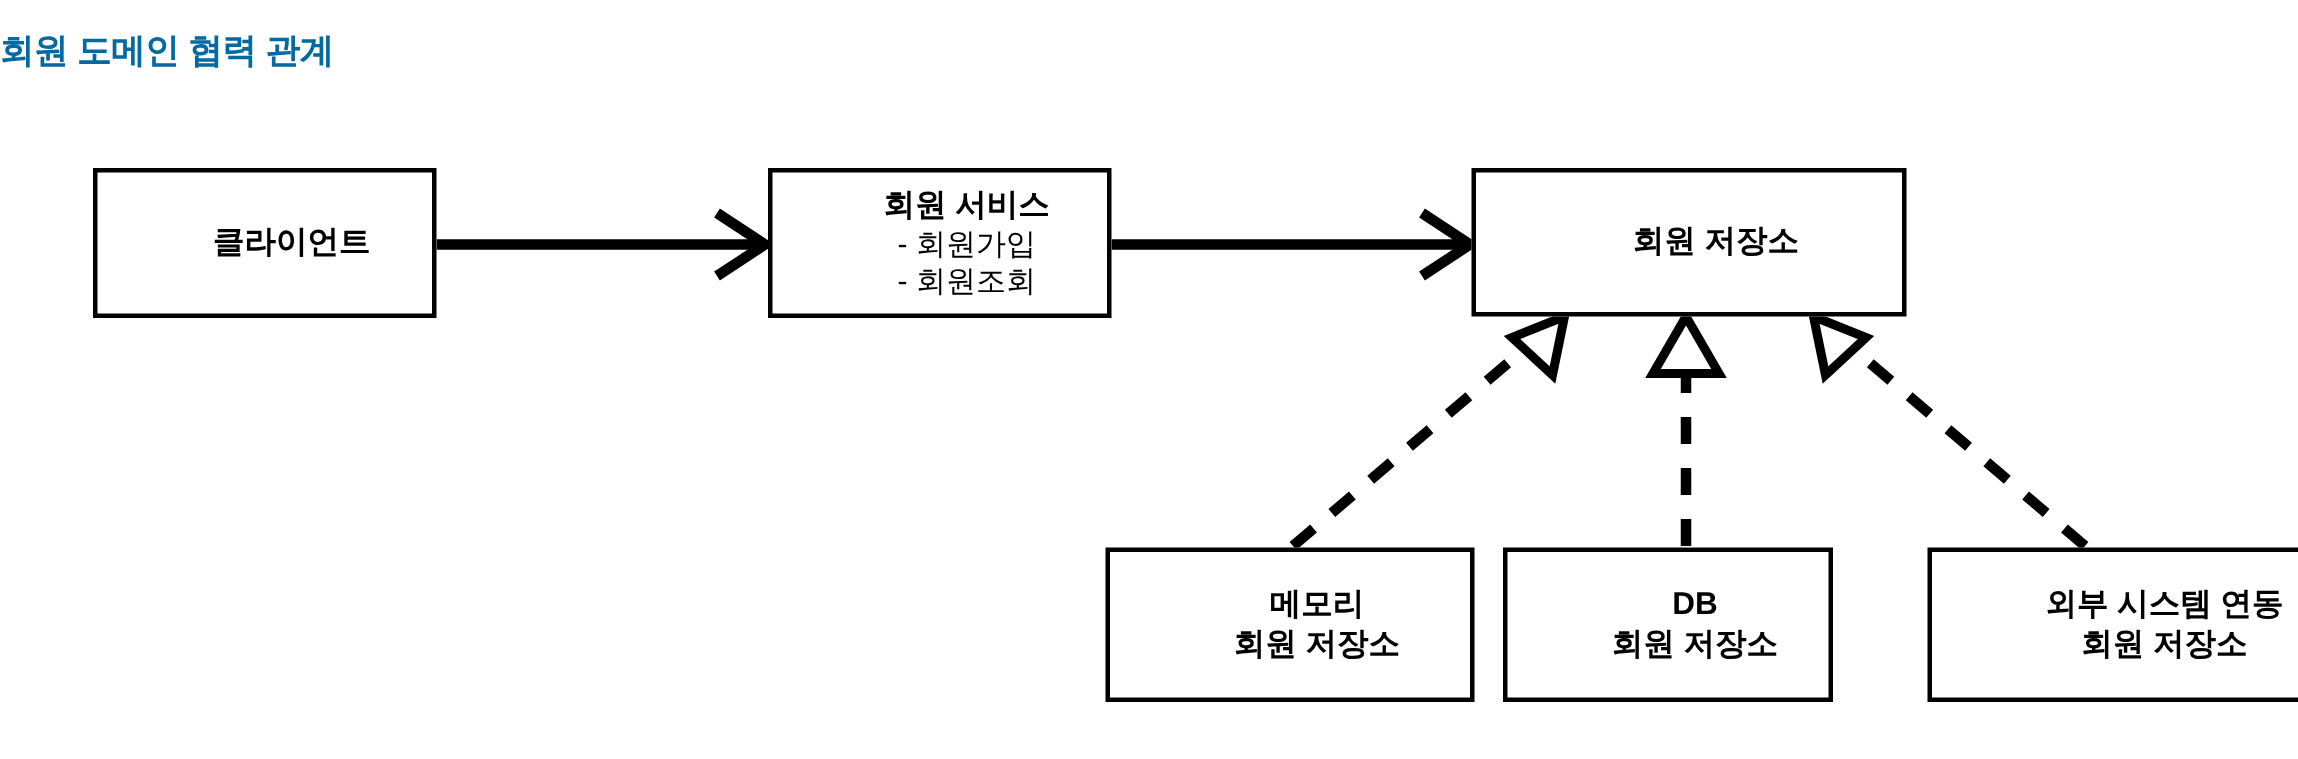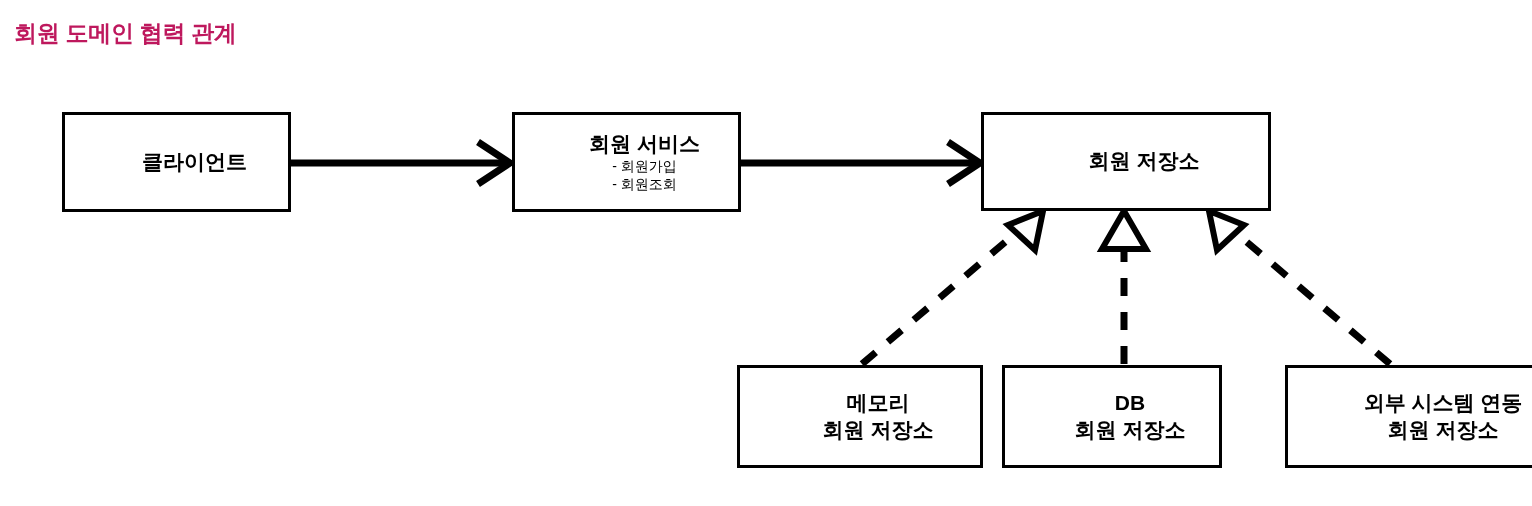--- a/index.html
+++ b/index.html
@@ -15,26 +15,26 @@
     overflow: hidden;
   }
   #canvas {
     position: relative;
     width: 1532px;
     height: 506px;
     background: #ffffff;
   }
   #diagram-title {
     position: absolute;
-    left: 14px;
+    left: 0;
     top: 18px;
     font-size: 23px;
     font-weight: bold;
     letter-spacing: -0.3px;
-    color: #be185d;
+    color: #0369a1;
     white-space: nowrap;
   }
   svg.diagram-layer {
     position: absolute;
     left: 0;
     top: 0;
     width: 1532px;
     height: 506px;
   }
   .node-box {
@@ -49,21 +49,21 @@
     text-align: center;
     padding-left: 36px;
   }
   .node-title {
     font-size: 21px;
     font-weight: bold;
     line-height: 1.24;
     white-space: nowrap;
   }
   .node-sub {
-    font-size: 14px;
+    font-size: 20px;
     font-weight: normal;
     line-height: 1.22;
     white-space: nowrap;
   }
   .node-line2 {
     font-size: 21px;
     font-weight: bold;
     line-height: 1.24;
     white-space: nowrap;
   }

